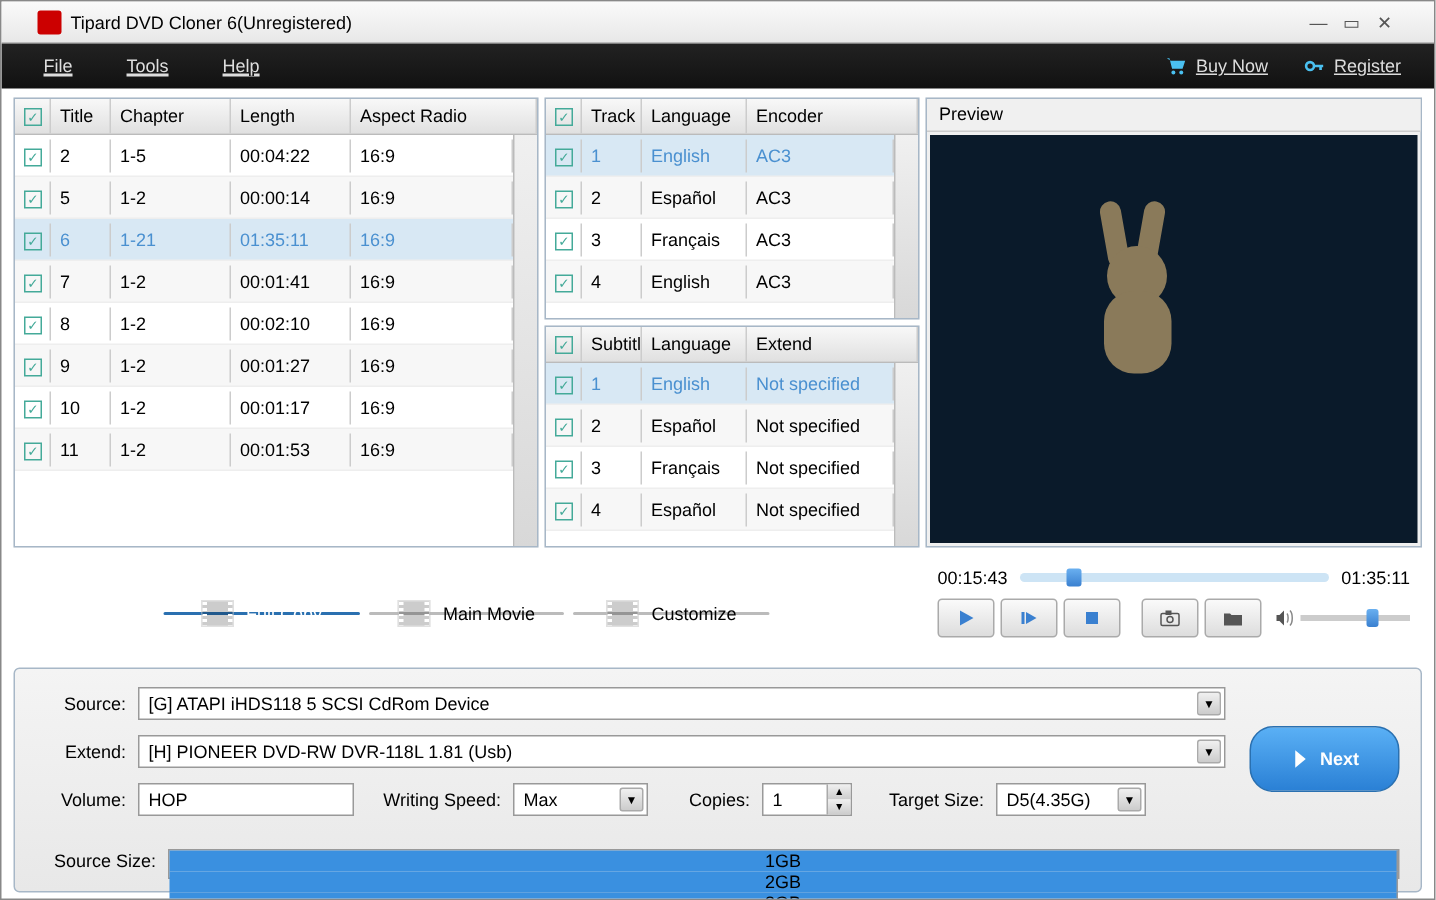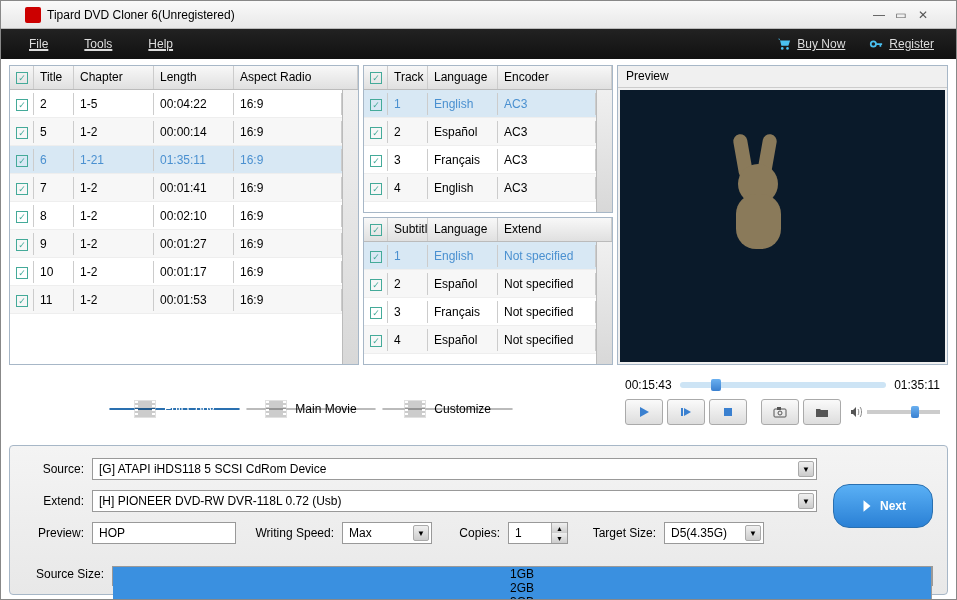--- a/index.html
+++ b/index.html
@@ -364,26 +364,26 @@
       <div class="form-row">
         <span class="form-label">Source:</span>
         <div class="select-box">
           <span>[G] ATAPI iHDS118   5 SCSI CdRom Device</span>
           <span class="arrow">▼</span>
         </div>
       </div>
       <div class="form-row">
         <span class="form-label">Extend:</span>
         <div class="select-box">
-          <span>[H] PIONEER DVD-RW  DVR-118L 0.72 (Usb)</span>
+          <span>[H] PIONEER DVD-RW  DVR-118L 1.81 (Usb)</span>
           <span class="arrow">▼</span>
         </div>
       </div>
       <div class="form-row">
-        <span class="form-label">Preview:</span>
+        <span class="form-label">Volume:</span>
         <div class="select-box" style="width:144px;flex:none">
           <span>HOP</span>
         </div>
         <span style="width:90px;text-align:right">Writing Speed:</span>
         <div class="select-box select-sm">
           <span>Max</span>
           <span class="arrow">▼</span>
         </div>
         <span style="width:60px;text-align:right">Copies:</span>
         <div class="spinner">

